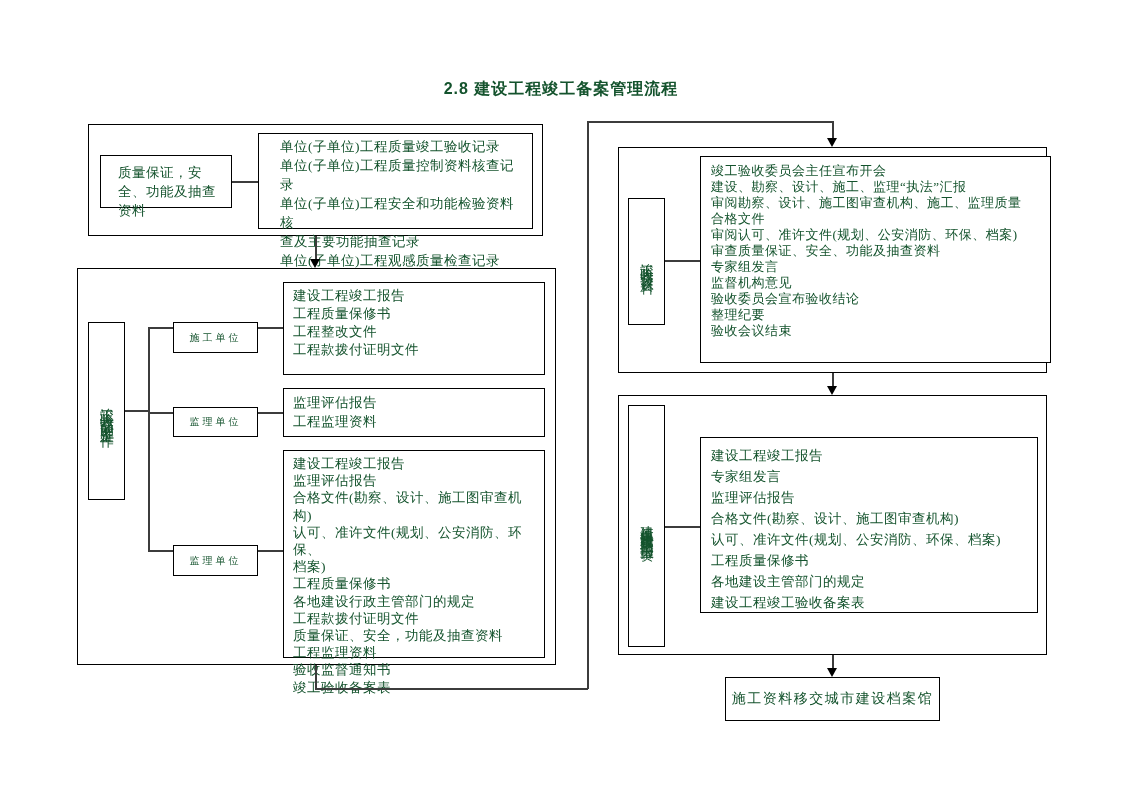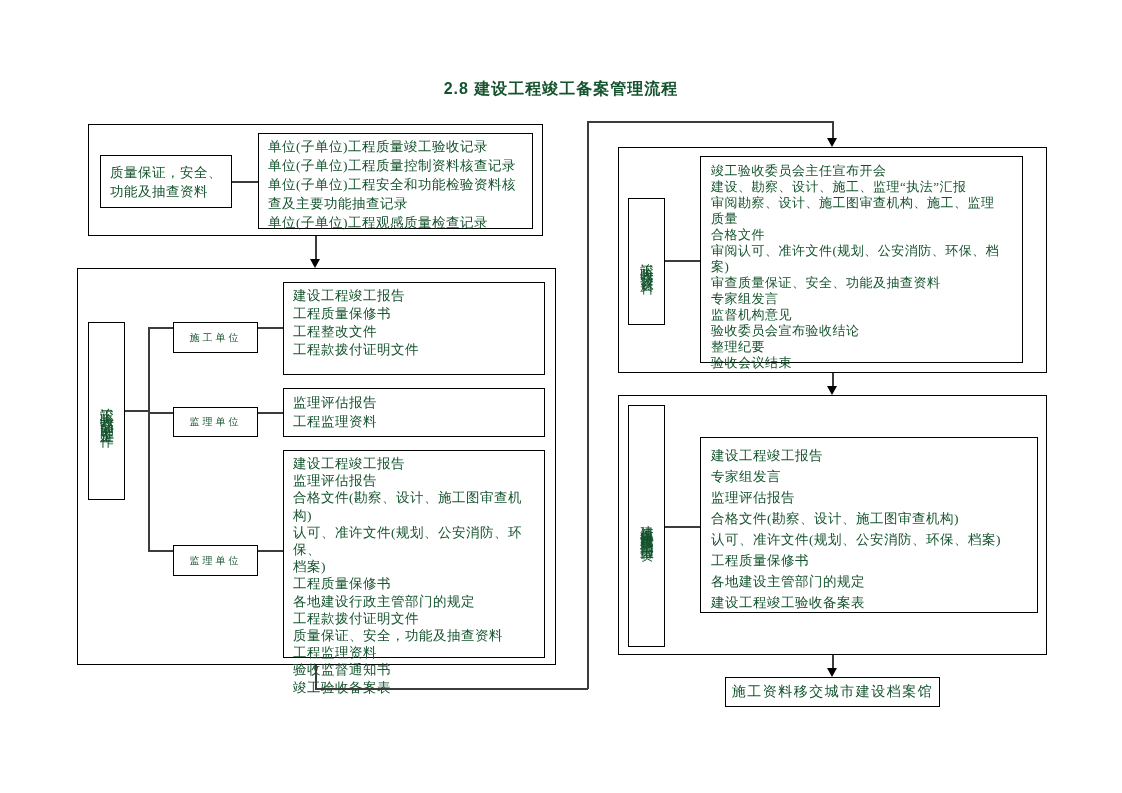--- a/index.html
+++ b/index.html
@@ -22,21 +22,21 @@
   .lh18 .line { line-height:18px; }
   .lh17 .line { line-height:17.2px; }
   .lh16 .line { line-height:16px; }
   .lh21 .line { line-height:21px; }
   .unit {
     display:flex; align-items:center; justify-content:center;
     font-size:10px; letter-spacing:3px;margin-top:10px;
   }
   .vlabel { display:flex; align-items:center; justify-content:center; }
   .vlabel span { writing-mode:vertical-rl; text-orientation:upright; }
-  .wrapbox { font-size:13.5px; line-height:19px; letter-spacing:0.5px; padding:7px 8px 0 9px;font-family:Liberation Serif, serif; }
+  .wrapbox { font-size:13.5px; line-height:19px; letter-spacing:0.5px; padding:7px 8px 0 17px;font-family:Liberation Serif, serif; }
   .centerbox { display:flex; align-items:center; justify-content:center; font-size:14px; letter-spacing:1.5px; }
   .hline, .vline { position:absolute; background:#3c3c3c; }
   .hline { height:1.5px; }
   .vline { width:1.5px; }
   .arrow-head {
     position:absolute; width:0; height:0;
     border-left:5px solid transparent; border-right:5px solid transparent;
     border-top:9px solid #000;
   }
 </style>
@@ -45,21 +45,21 @@
 
 <div class="canvas">
 
   <div class="title">2.8  建设工程竣工备案管理流程</div>
 
   <div class="box outer" style="left:88px;top:124px;width:455px;height:112px;"></div>
   <div class="box wrapbox" style="left:100px;top:155px;width:132px;height:53px;">
     <span>质量保证，安全、功能及抽查资料</span>
   </div>
   <div class="hline" style="left:232px;top:181px;width:26px;"></div>
-  <div class="box doc-list lh19" style="left:258px;top:133px;width:275px;height:96px;padding:3px 6px 0 9px;">
+  <div class="box doc-list lh19" style="left:258px;top:133px;width:275px;height:96px;padding:3px 6px 0 21px;">
       <div class="line">单位(子单位)工程质量竣工验收记录</div>
       <div class="line">单位(子单位)工程质量控制资料核查记录</div>
       <div class="line">单位(子单位)工程安全和功能检验资料核
 查及主要功能抽查记录</div>
       <div class="line">单位(子单位)工程观感质量检查记录</div>
     </div>
 
   <div class="vline" style="left:315px;top:236px;height:24px;"></div>
   <div class="arrow-head" style="left:310px;top:259px;"></div>
 
@@ -111,21 +111,21 @@
   <div class="vline" style="left:587px;top:121px;height:568px;"></div>
   <div class="hline" style="left:587px;top:121px;width:246px;"></div>
   <div class="vline" style="left:832px;top:121px;height:18px;"></div>
   <div class="arrow-head" style="left:827px;top:138px;"></div>
 
   <div class="box outer" style="left:618px;top:147px;width:429px;height:226px;"></div>
   <div class="box vlabel" style="left:628px;top:198px;width:37px;height:127px;">
     <span style="font-size:13.5px;letter-spacing:2.5px;">竣工验收会议资料</span>
   </div>
   <div class="hline" style="left:665px;top:260px;width:35px;"></div>
-  <div class="box doc-list lh16" style="left:700px;top:156px;width:323px;height:207px;padding:6px 22px 0 10px;font-size:13px;">
+  <div class="box doc-list lh16" style="left:700px;top:156px;width:351px;height:207px;padding:6px 22px 0 10px;font-size:13px;">
       <div class="line">竣工验收委员会主任宣布开会</div>
       <div class="line">建设、勘察、设计、施工、监理“执法”汇报</div>
       <div class="line">审阅勘察、设计、施工图审查机构、施工、监理质量
 合格文件</div>
       <div class="line">审阅认可、准许文件(规划、公安消防、环保、档案)</div>
       <div class="line">审查质量保证、安全、功能及抽查资料</div>
       <div class="line">专家组发言</div>
       <div class="line">监督机构意见</div>
       <div class="line">验收委员会宣布验收结论</div>
       <div class="line">整理纪要</div>
@@ -147,15 +147,15 @@
       <div class="line">合格文件(勘察、设计、施工图审查机构)</div>
       <div class="line">认可、准许文件(规划、公安消防、环保、档案)</div>
       <div class="line">工程质量保修书</div>
       <div class="line">各地建设主管部门的规定</div>
       <div class="line">建设工程竣工验收备案表</div>
     </div>
 
   <div class="vline" style="left:832px;top:655px;height:14px;"></div>
   <div class="arrow-head" style="left:827px;top:668px;"></div>
 
-  <div class="box centerbox" style="left:725px;top:677px;width:215px;height:30px;">施工资料移交城市建设档案馆</div>
+  <div class="box centerbox" style="left:725px;top:677px;width:215px;height:44px;">施工资料移交城市建设档案馆</div>
 
 </div>
 
 </body></html>

